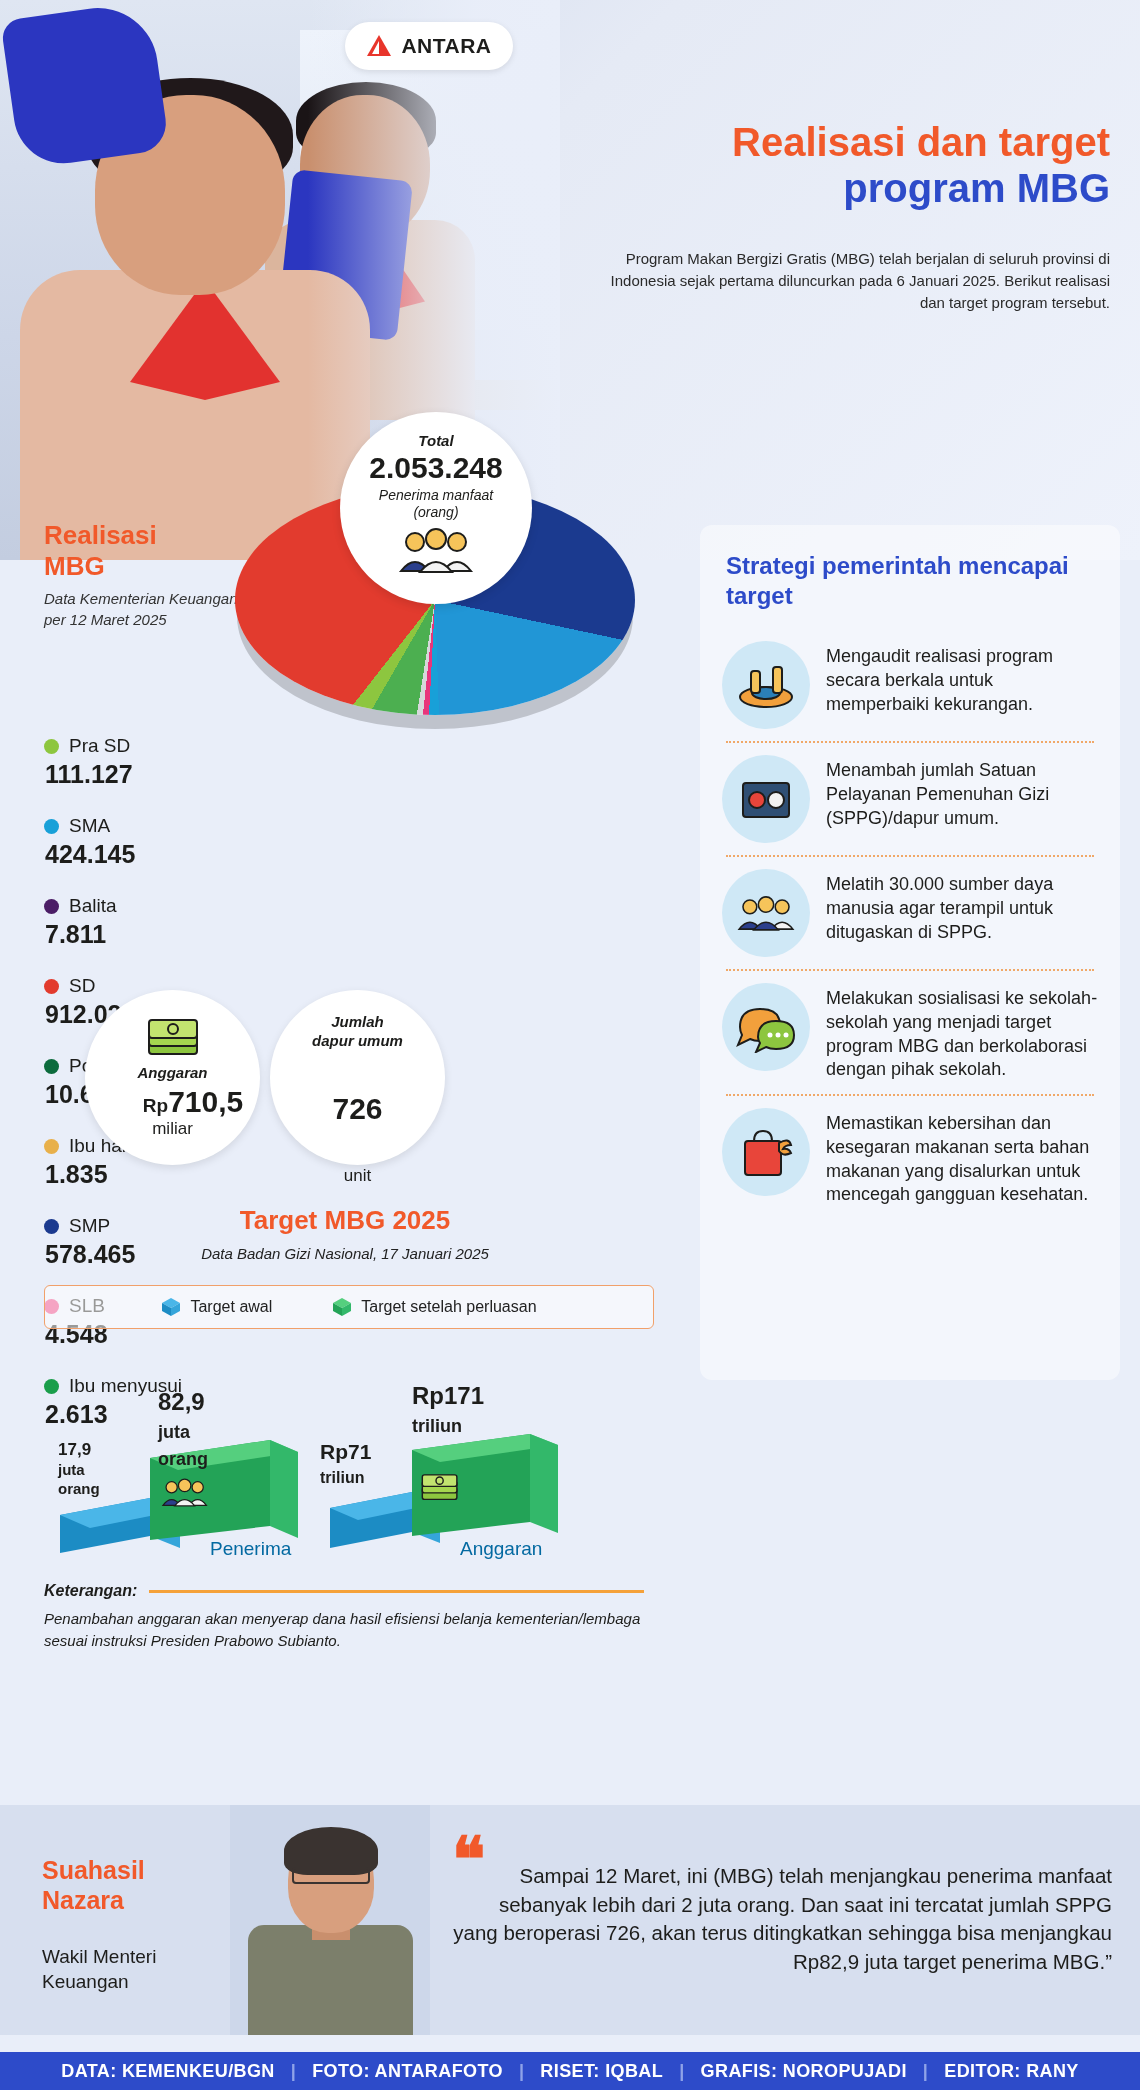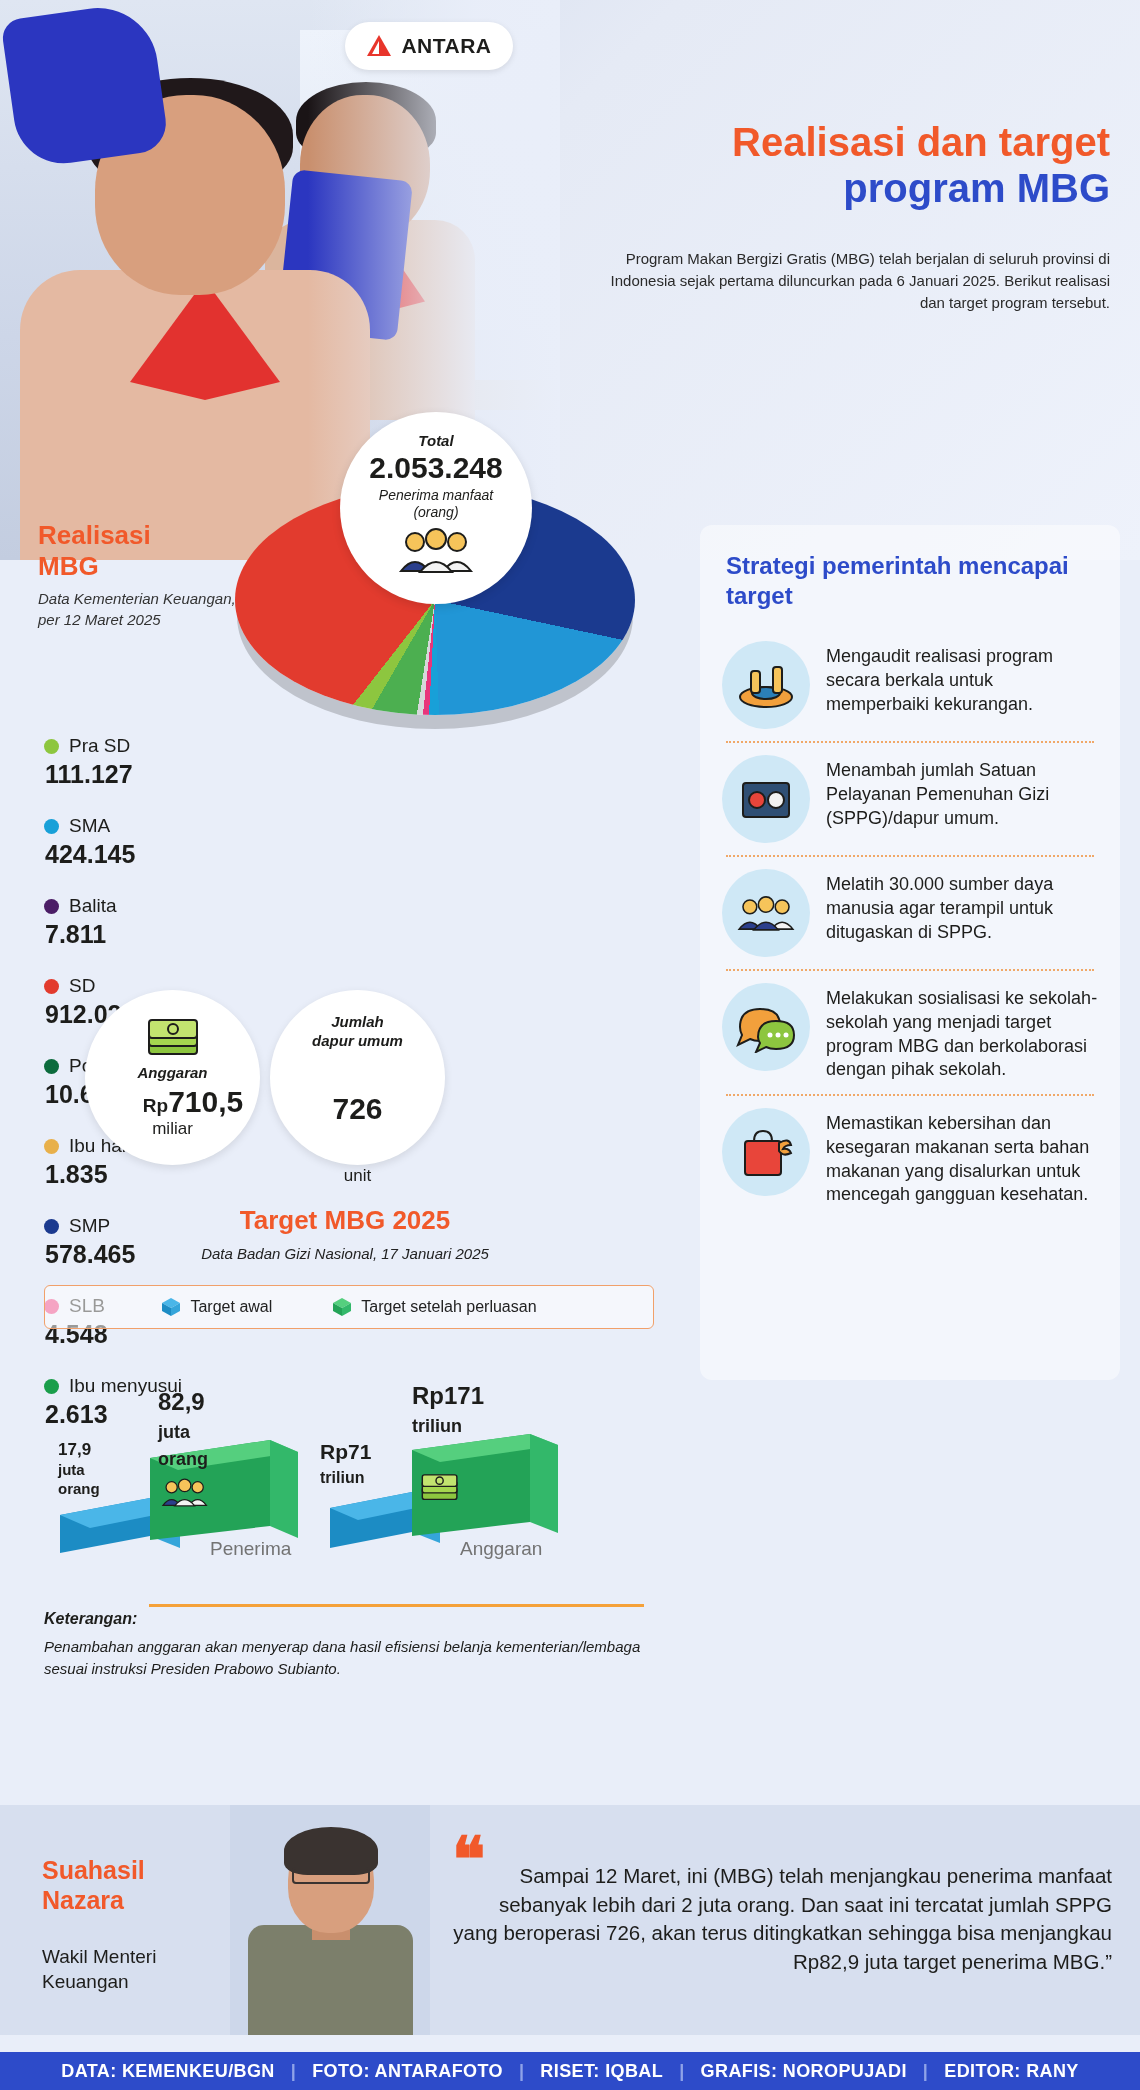--- a/index.html
+++ b/index.html
@@ -58,21 +58,21 @@
     position: absolute; left: 590px; top: 248px; width: 520px;
     text-align: right; font-size: 15px; line-height: 1.45; color: #2a2a2a;
   }
 
   
   .left-col { position: absolute; left: 0; top: 520px; width: 690px; }
 
   .sec-title { font-size: 26px; font-weight: bold; color: #f1592a; line-height: 1.18; }
   .sec-sub { font-size: 15px; font-style: italic; color: #333; line-height: 1.35; margin-top: 8px; }
 
-  .realisasi-head { position: absolute; left: 38px; top: 0; width: 200px; }
+  .realisasi-head { position: absolute; left: 44px; top: 0; width: 200px; }
 
   
   .donut-wrap { position: absolute; left: 225px; top: -130px; width: 420px; height: 340px; }
   .donut {
     position: absolute; left: 10px; top: 95px; width: 400px; height: 230px;
     border-radius: 50%;
     transform: perspective(600px) rotateX(0deg);
     background: conic-gradient(
       from 0deg,
       #1b3a8f 0deg 102deg,
@@ -133,25 +133,25 @@
     position: absolute; left: 44px; top: 765px; width: 610px; height: 44px;
     border: 1px solid #f1a06a; border-radius: 6px; background: rgba(255,255,255,.55);
     display: flex; align-items: center; justify-content: center; gap: 60px;
   }
   .lb-item { display: flex; align-items: center; gap: 9px; font-size: 16px; color: #222; }
   .cube { width: 20px; height: 20px; }
 
   .bars { position: absolute; left: 40px; top: 820px; width: 620px; height: 220px; }
   .bar-label-sm { position: absolute; font-size: 17px; font-weight: bold; color: #1d1d1b; line-height: 1.15; }
   .bar-label-lg { position: absolute; font-size: 24px; font-weight: bold; color: #1d1d1b; line-height: 1.15; }
-  .bar-cap { position: absolute; font-size: 19px; color: #737373; }
+  .bar-cap { position: absolute; font-size: 19px; color: #0369a1; }
 
   .keterangan { position: absolute; left: 44px; top: 1062px; width: 600px; }
   .ket-head { display:flex; align-items:center; gap: 12px; }
-  .ket-title { font-size: 16px; font-weight: bold; font-style: italic; color: #1d1d1b; margin-top: 28px; }
+  .ket-title { font-size: 16px; font-weight: bold; font-style: italic; color: #1d1d1b; }
   .ket-line { flex: 1; height: 3px; background: #f5a13a; }
   .ket-text { font-size: 15px; font-style: italic; color: #1d1d1b; line-height: 1.45; margin-top: 8px; }
 
   
   .right-panel {
     position: absolute; left: 700px; top: 525px; width: 420px; height: 855px;
     background: rgba(255,255,255,.48); border-radius: 12px;
   }
   .strategi-title { margin: 26px 26px 0 26px; font-size: 24px; font-weight: bold; color: #2d4bc9; line-height: 1.25; }
   .strat-list { margin: 18px 22px 0 22px; }

